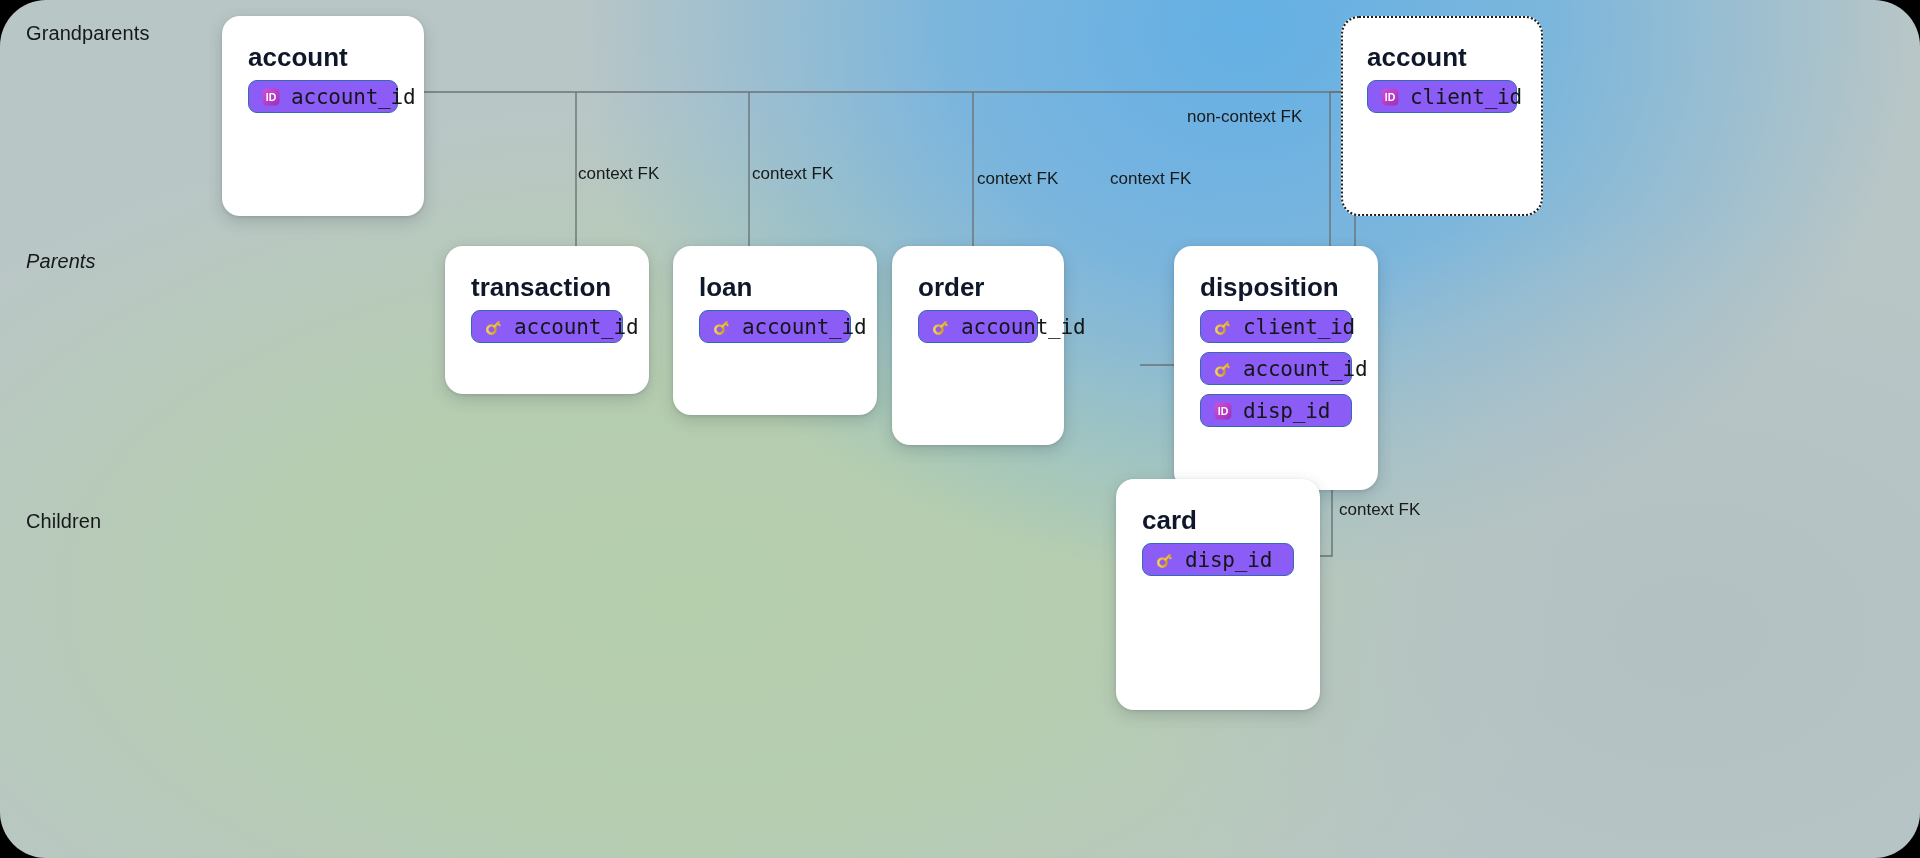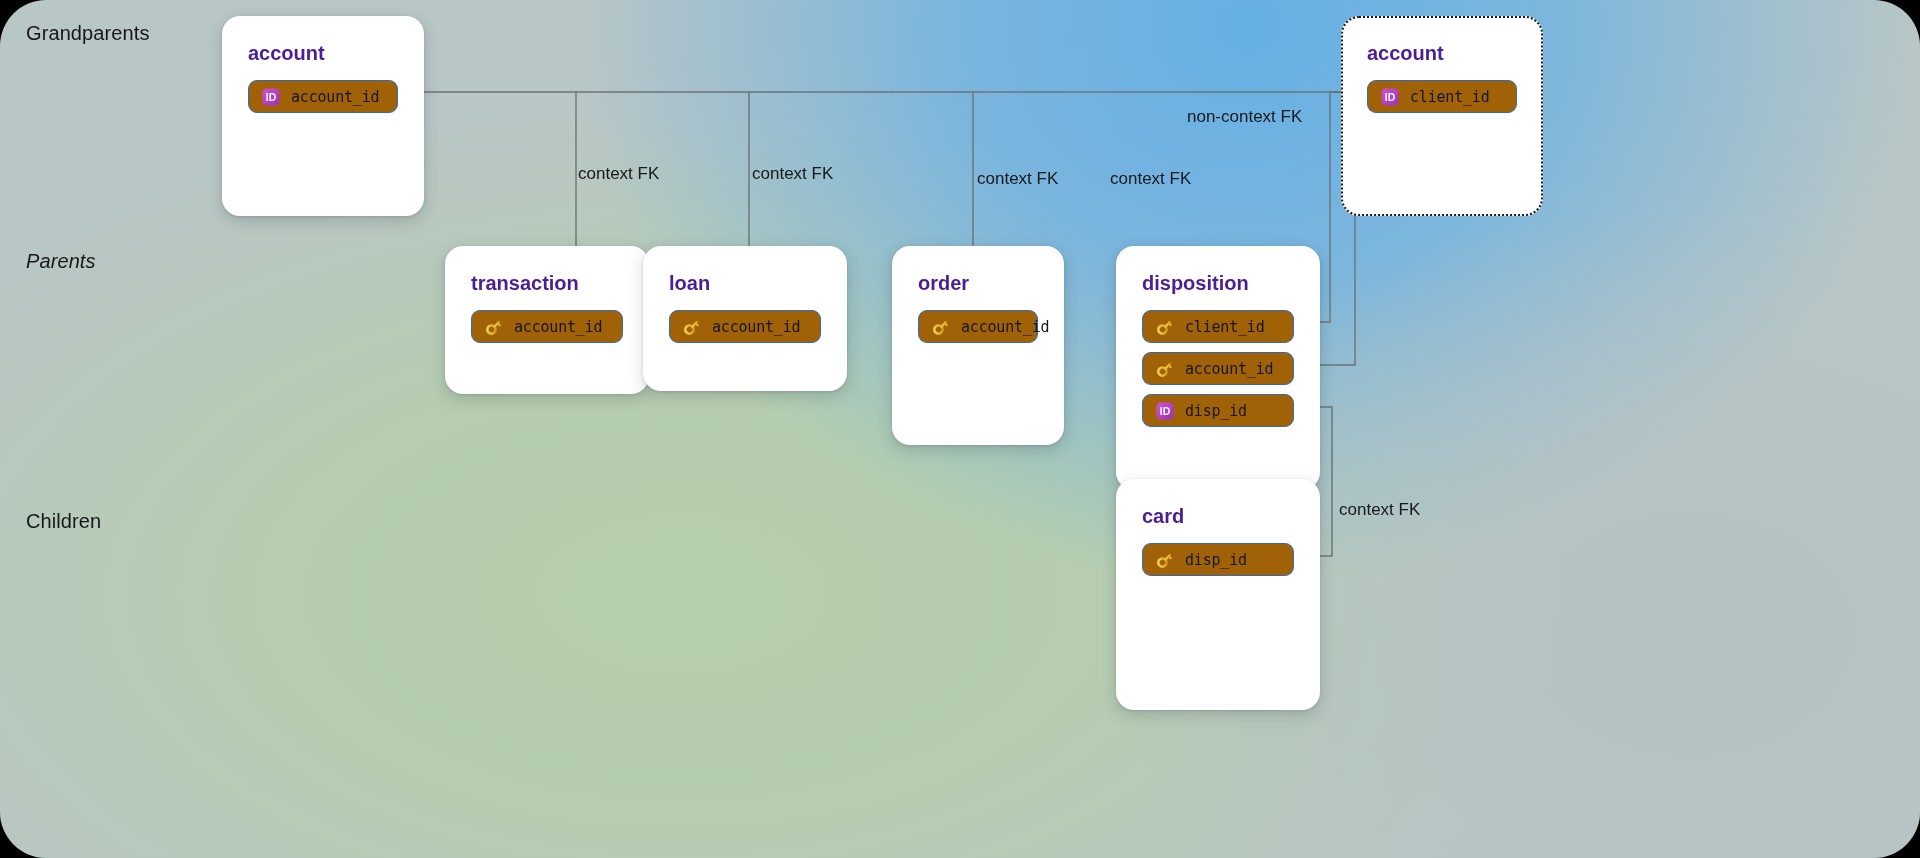--- a/index.html
+++ b/index.html
@@ -98,51 +98,51 @@
   }
   .entity.ghost {
     background: #ffffff;
     border: 2.5px dotted #1b1d1f;
     box-shadow: none;
   }
   .entity-name {
     position: absolute;
     left: 26px;
     top: 26px;
-    font-size: 20px;
+    font-size: 26px;
     font-weight: bold;
-    color: #4c1d95;
+    color: #0f172a;
     white-space: nowrap;
   }
   .entity.ghost .entity-name { left: 24px; top: 24px; }
 
   .fields {
     position: absolute;
     left: 26px;
     top: 64px;
     right: 26px;
   }
   .entity.ghost .fields { left: 24px; top: 62px; right: 24px; }
 
   .field {
     display: flex;
     align-items: center;
     height: 33px;
     margin-bottom: 9px;
     border: 1.6px solid #2f6cb3;
     border-radius: 9px;
-    background: #a16207;
+    background: #8b5cf6;
     padding: 0 12px;
     box-sizing: border-box;
   }
   .field:last-child { margin-bottom: 0; }
 
   .field-label {
     font-family: "DejaVu Sans Mono", "Liberation Mono", monospace;
-    font-size: 15px;
+    font-size: 21px;
     color: #141617;
     white-space: nowrap;
     letter-spacing: -0.2px;
   }
 
   
   .ico { width: 20px; height: 20px; margin-right: 10px; flex: 0 0 auto; display:block; }
 </style>
 </head>
 <body>
@@ -239,21 +239,21 @@
               <g transform="rotate(-45 10 10)">
                 <circle cx="6.4" cy="10" r="4.1" fill="none" stroke="url(#fk2-0)" stroke-width="2.6"></circle>
                 <rect x="9.6" y="8.85" width="8.2" height="2.4" rx="1.1" fill="url(#fk2-0)"></rect>
                 <rect x="14.3" y="11.0" width="2.1" height="2.9" rx="0.9" fill="url(#fk2-0)"></rect>
               </g>
             </svg>
             <span class="field-label">account_id</span>
           </div>
         </div>
       </div>
-      <div class="entity" style="left: 643px; top: 246px; width: 204px; height: 145px; padding-left: 33px;">
+      <div class="entity" style="left: 673px; top: 246px; width: 204px; height: 169px; padding-left: 33px;">
         <div class="entity-name">loan</div>
         <div class="fields">
           <div class="field">
             <svg class="ico" viewBox="0 0 20 20">
               <defs>
                 <linearGradient id="fk3-0" x1="0" y1="0" x2="1" y2="1">
                   <stop offset="0%" stop-color="#f7d965"></stop>
                   <stop offset="55%" stop-color="#e8b629"></stop>
                   <stop offset="100%" stop-color="#c8901a"></stop>
                 </linearGradient>
@@ -283,21 +283,21 @@
               <g transform="rotate(-45 10 10)">
                 <circle cx="6.4" cy="10" r="4.1" fill="none" stroke="url(#fk4-0)" stroke-width="2.6"></circle>
                 <rect x="9.6" y="8.85" width="8.2" height="2.4" rx="1.1" fill="url(#fk4-0)"></rect>
                 <rect x="14.3" y="11.0" width="2.1" height="2.9" rx="0.9" fill="url(#fk4-0)"></rect>
               </g>
             </svg>
             <span class="field-label">account_id</span>
           </div>
         </div>
       </div>
-      <div class="entity" style="left: 1116px; top: 246px; width: 204px; height: 244px;">
+      <div class="entity" style="left: 1174px; top: 246px; width: 204px; height: 244px;">
         <div class="entity-name">disposition</div>
         <div class="fields">
           <div class="field">
             <svg class="ico" viewBox="0 0 20 20">
               <defs>
                 <linearGradient id="fk5-0" x1="0" y1="0" x2="1" y2="1">
                   <stop offset="0%" stop-color="#f7d965"></stop>
                   <stop offset="55%" stop-color="#e8b629"></stop>
                   <stop offset="100%" stop-color="#c8901a"></stop>
                 </linearGradient>

